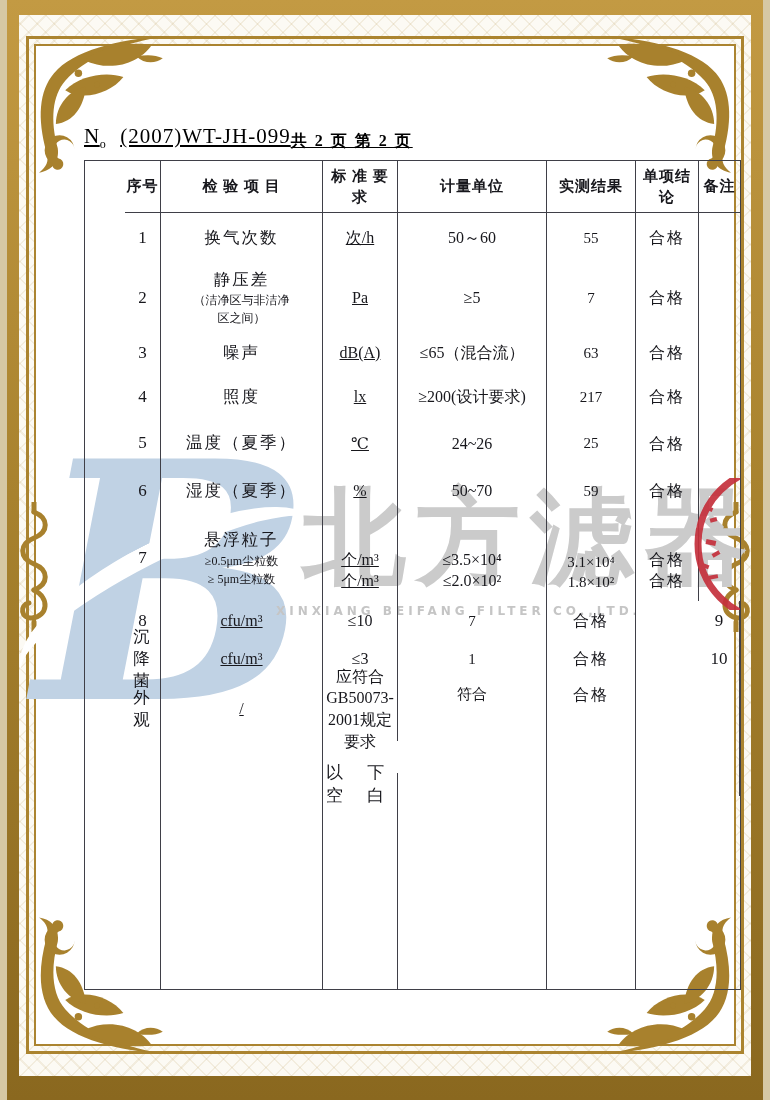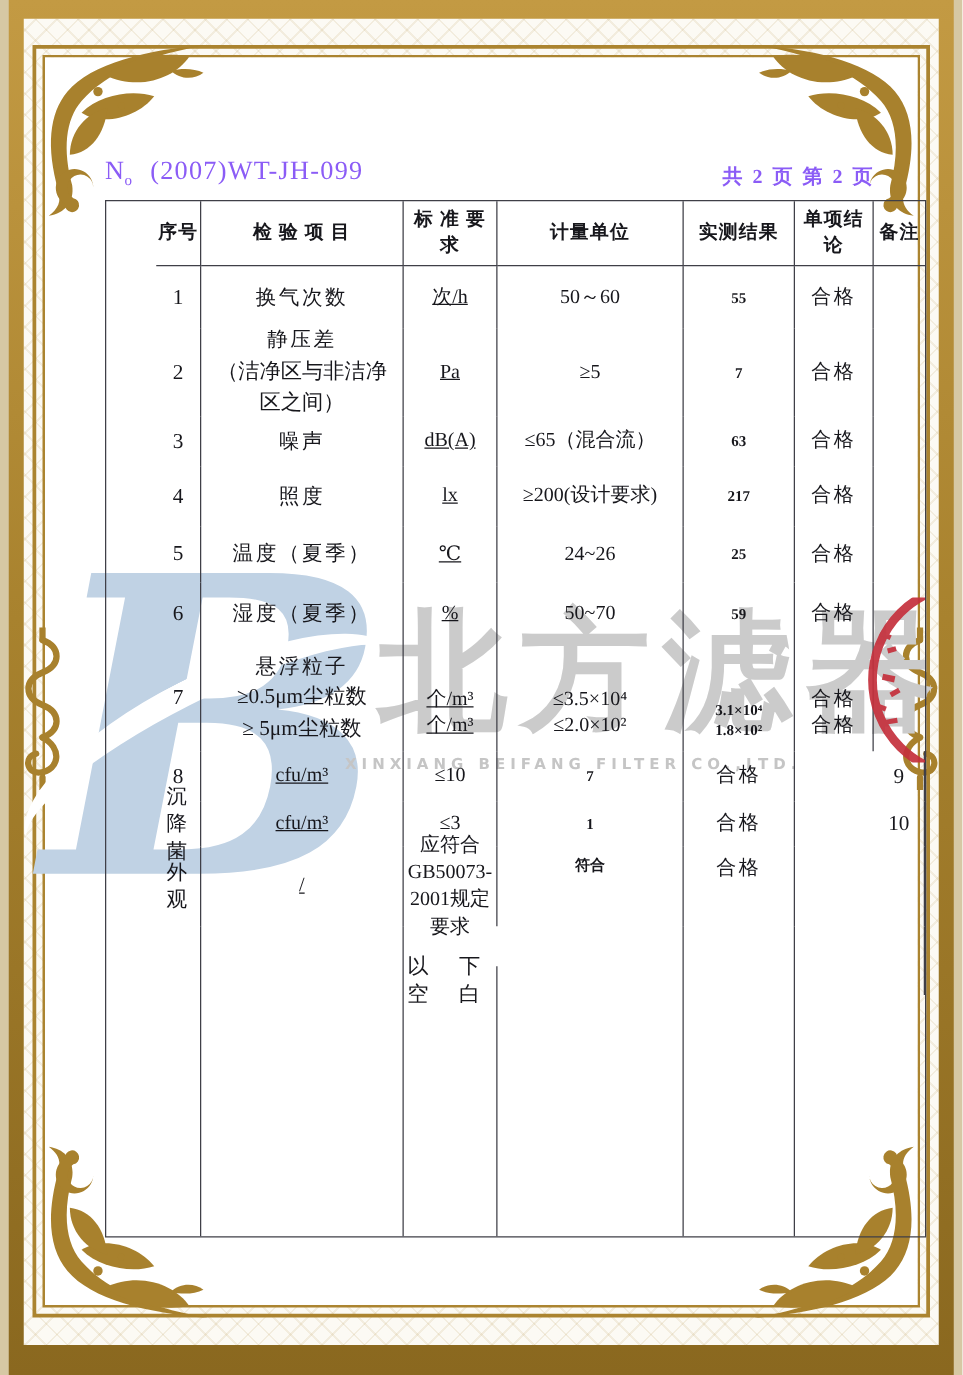--- a/index.html
+++ b/index.html
@@ -36,42 +36,42 @@
         letter-spacing:10px;color:#cbcbcb;font-family:"DejaVu Sans","Liberation Sans",sans-serif;
         z-index:1;white-space:nowrap;margin-left:36px;}
   .wm-en{position:absolute;left:276px;top:604px;font-size:12px;letter-spacing:4px;font-weight:600;
         color:#c5c5c5;font-family:"DejaVu Sans","Liberation Sans",sans-serif;z-index:1;white-space:nowrap;}
 
   
   .stamp{position:absolute;left:682px;top:478px;width:58px;height:132px;z-index:5;opacity:.92;}
 
   
   .docline{position:absolute;left:84px;right:70px;top:124px;display:flex;
-           justify-content:space-between;align-items:flex-end;z-index:2;color:#8b5cf6;}
+           justify-content:flex-start;align-items:flex-end;z-index:2;color:#000000;text-decoration:underline;}
   .docno{font-size:21px;letter-spacing:.5px;}
   .docno sub{font-size:12px;}
   .docno .code{margin-left:14px;letter-spacing:1px;}
   .pageinfo{font-size:16px;font-weight:bold;letter-spacing:2px;}
 
   
   .report-table{position:absolute;left:84px;top:160px;z-index:2;display:grid;
     grid-template-columns:36px 162px 75px 149px 89px 63px 41px;
     grid-template-rows:52px 50px 70px 40px 48px 45px 50px 85px 40px 36px 64px 55px 193px;
     border:1.6px solid #3f3f47;color:#17171c;background:transparent;padding-left:40px;}
   .c{border-right:1.2px solid #3f3f47;display:flex;flex-direction:column;align-items:center;
      justify-content:center;text-align:center;line-height:1.35;}
   .c.last{border-right:none;}
   .ch{border-bottom:1.4px solid #3f3f47;font-weight:600;font-size:15px;letter-spacing:1px;}
   .no{font-size:17px;}
   .item{font-size:16.5px;letter-spacing:2px;}
   .unit{font-size:16px;letter-spacing:0;text-decoration:underline;}
   .std{font-size:16px;}
-  .res{font-size:12px;font-weight:bold;}
+  .res{font-size:15px;}
   .ok{font-size:16px;letter-spacing:2px;}
-  .sub{font-size:17px;letter-spacing:0;line-height:1.5;text-align:center;}
+  .sub{font-size:12px;letter-spacing:0;line-height:1.5;text-align:center;}
   .low{justify-content:flex-end;padding-bottom:9px;text-align:center;}
   .hi{justify-content:flex-start;padding-top:7px;}
   .blank-note{font-size:17px;letter-spacing:10px;font-weight:500;margin-top:32px;}
 </style>
 </head>
 <body>
 
 <div class="page">
 
   <div class="band"></div>

